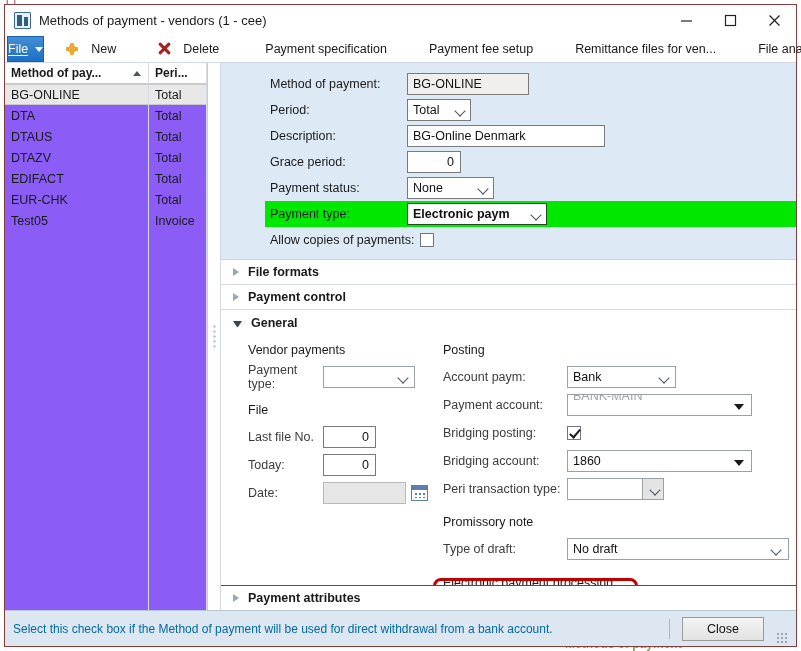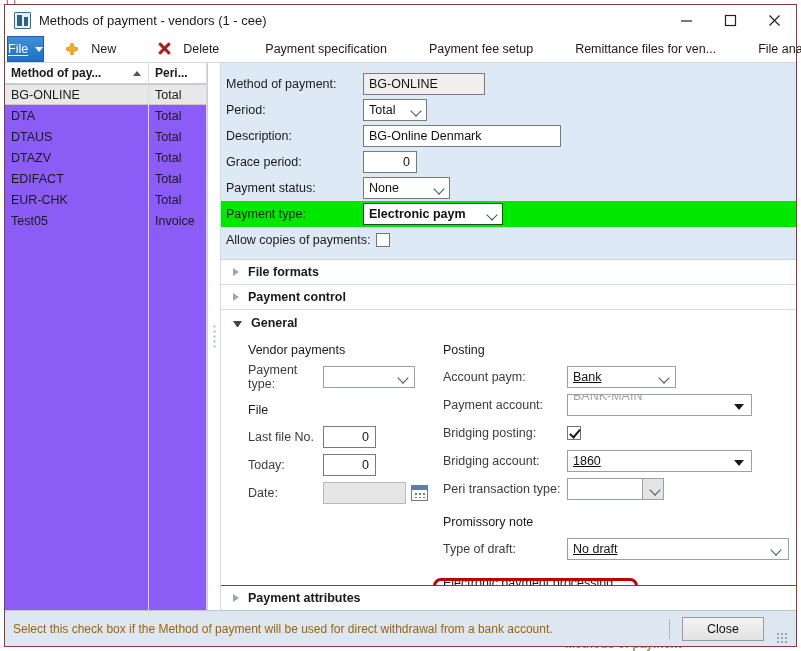--- a/index.html
+++ b/index.html
@@ -186,21 +186,21 @@
   #pane {
     flex: 1 1 auto; min-width: 0; position: relative;
     background: #ffffff; overflow: hidden;
   }
 
   
   #hdrform {
     background: #ddeaf6; padding: 8px 0 6px 0;
     border-bottom: 1px solid #c7d6e5;
   }
-  .frow { display: flex; align-items: center; height: 26px; padding-left: 5px; }
+  .frow { display: flex; align-items: center; height: 26px; padding-left: 5px; margin-left: 44px; }
   .frow .flbl {
     width: 137px; flex: 0 0 137px; font-size: 12.5px; color: #1a1a1a;
   }
   .txtbox {
     height: 22px; background: #ffffff; border: 1px solid #7a7a7a;
     font-size: 12.5px; color: #111; display: flex; align-items: center;
     padding: 0 5px;
   }
   .txtbox.readonly { background: #f0efed; }
   .combo {
@@ -282,21 +282,21 @@
     background: #5c7ea8;
   }
   .cal-icon::after {
     content: ""; position: absolute; left: 2px; top: 6px; right: 2px; bottom: 2px;
     background-image: radial-gradient(#5c7ea8 .8px, transparent 1px);
     background-size: 4px 4px;
   }
   .combo-flat {
     height: 22px; background: #ffffff; border: 1px solid #9aa0a8;
     display: flex; align-items: center; padding: 0 5px; font-size: 12.5px;
-    color: #111; position: relative; text-decoration: underline;
+    color: #111; position: relative;
   }
   .combo-flat .fill-caret {
     position: absolute; right: 7px; top: 9px;
     width: 0; height: 0; border-left: 5px solid transparent;
     border-right: 5px solid transparent; border-top: 6px solid #1a1a1a;
   }
   .combo-btnchev {
     position: absolute; right: 0; top: 0; bottom: 0; width: 21px;
     background: #e4e4e4; border-left: 1px solid #9aa0a8;
     display: flex; align-items: center; justify-content: center;
@@ -318,21 +318,21 @@
   .focus-dotted {
     border: 1px dotted #444; padding: 0 1px; display: inline-block;
   }
 
   
   #statusbar {
     height: 36px; flex: 0 0 36px;
     background: #dde7f2; border-top: 1px solid #b9c6d6;
     display: flex; align-items: center; padding: 0 8px;
   }
-  #status-text { font-size: 12px; color: #a16207; white-space: nowrap; }
+  #status-text { font-size: 12px; color: #0369a1; white-space: nowrap; }
   #status-div { width: 1px; height: 20px; background: #a9b7c9; margin-left: auto; }
   #close-btn {
     width: 82px; height: 24px; margin-left: 12px; margin-right: 12px;
     background: linear-gradient(#f4f4f4, #e2e2e2);
     border: 1px solid #9a9a9a;
     font-size: 12.5px; color: #111;
     display: flex; align-items: center; justify-content: center;
     cursor: default;
   }
   #resize-grip {

